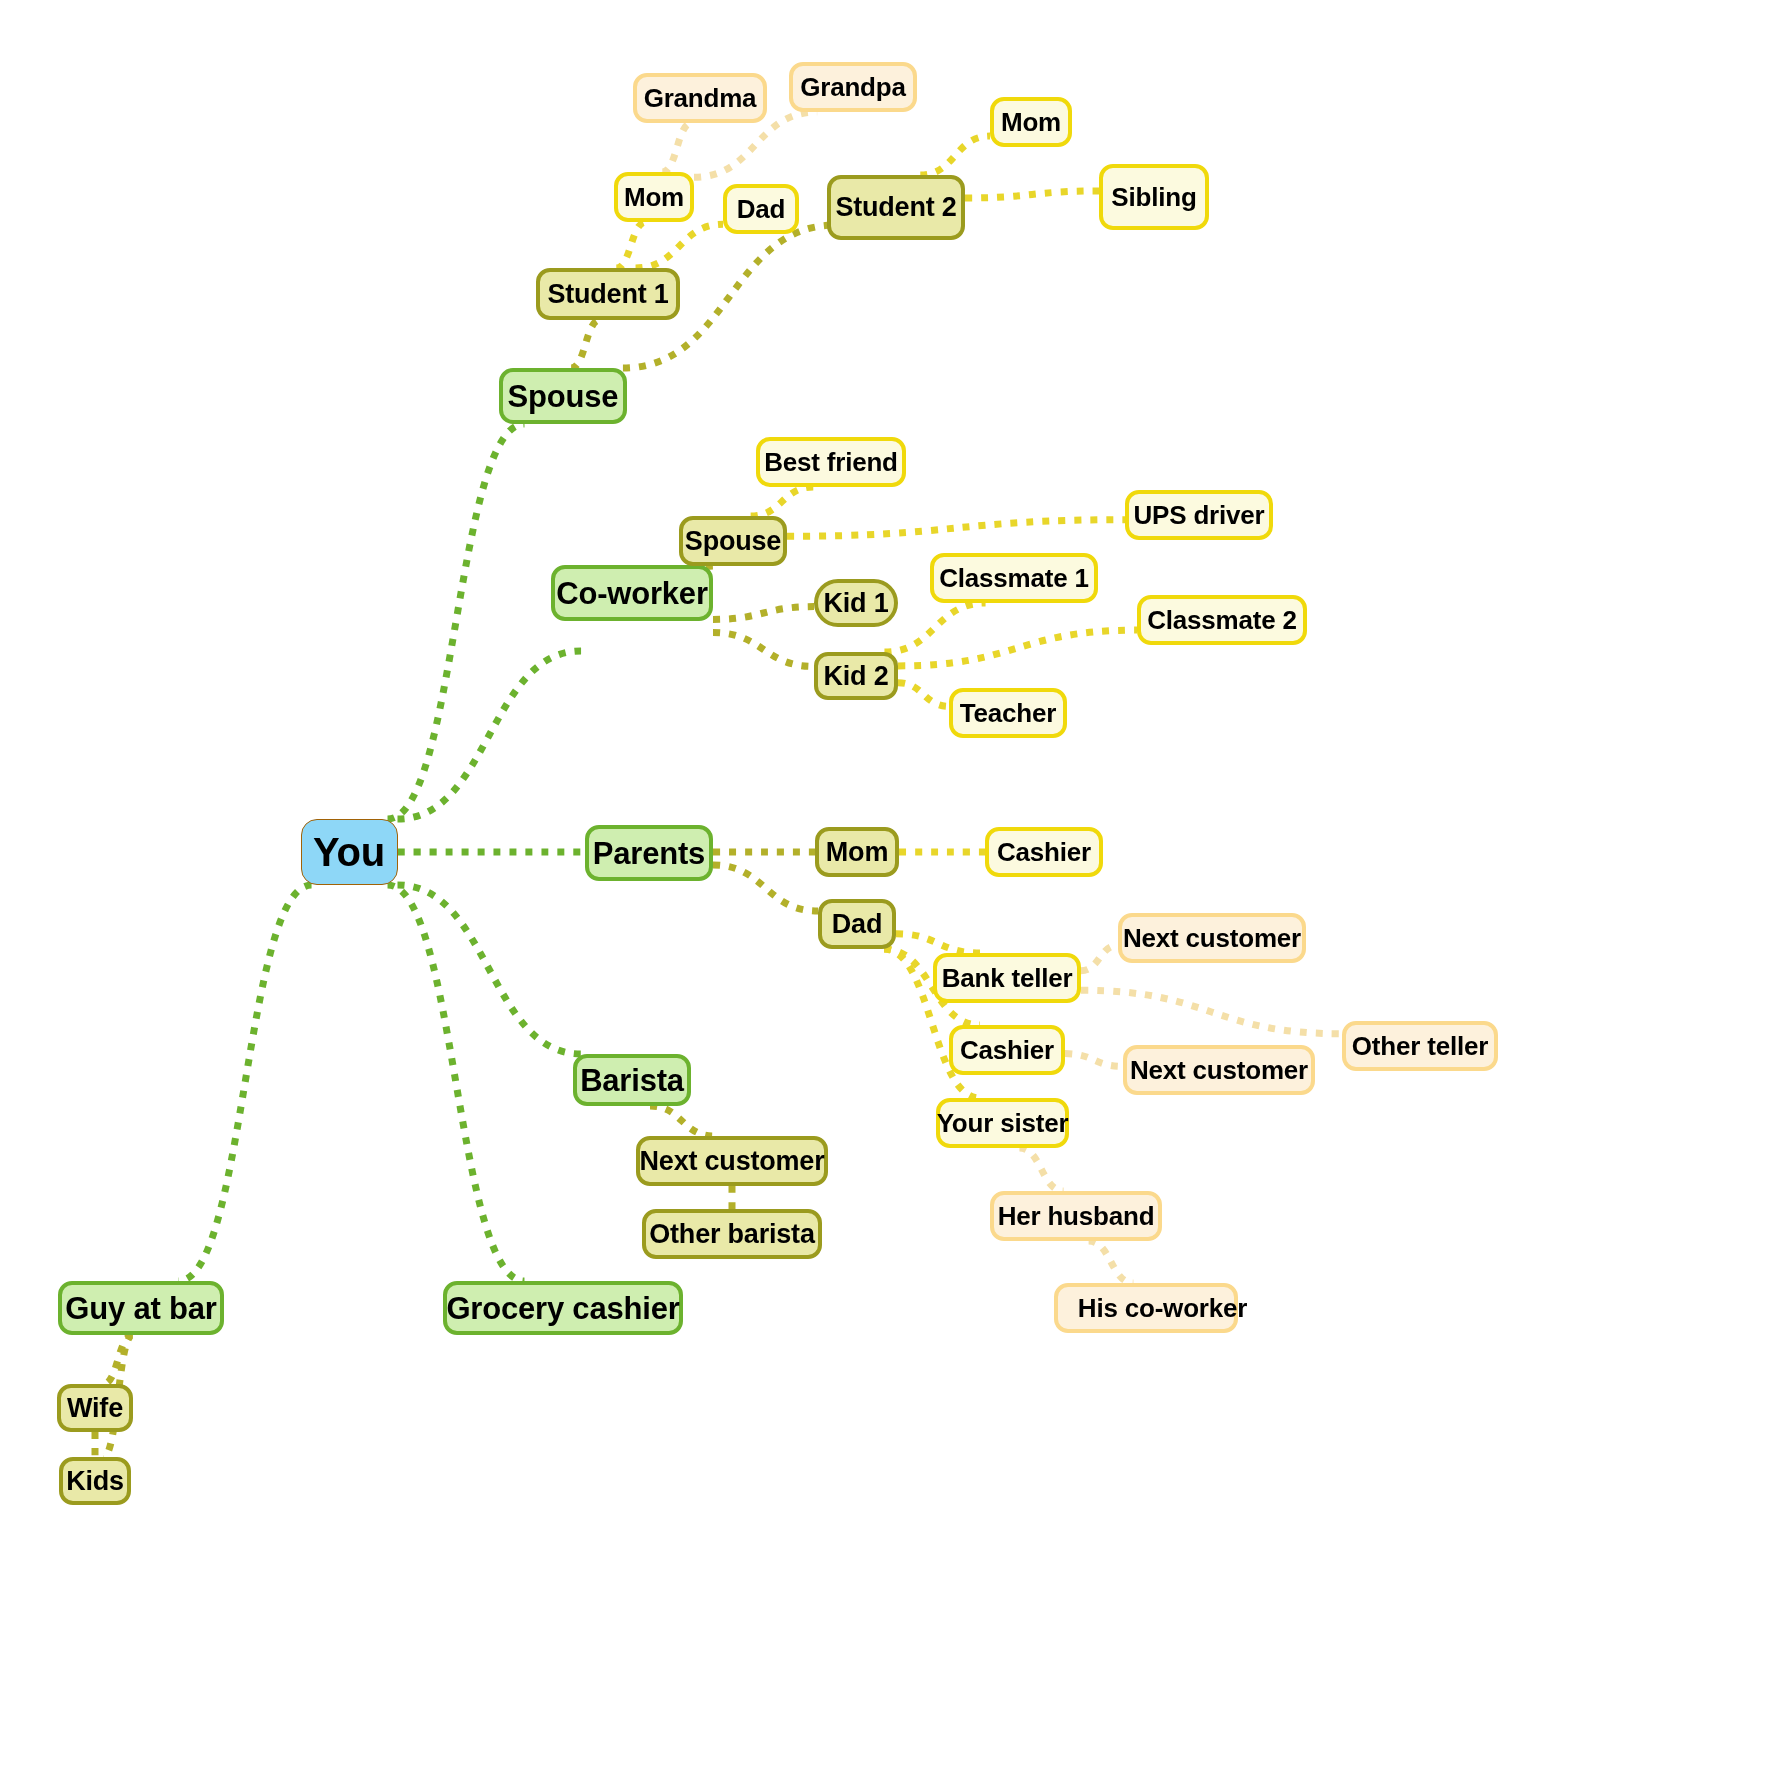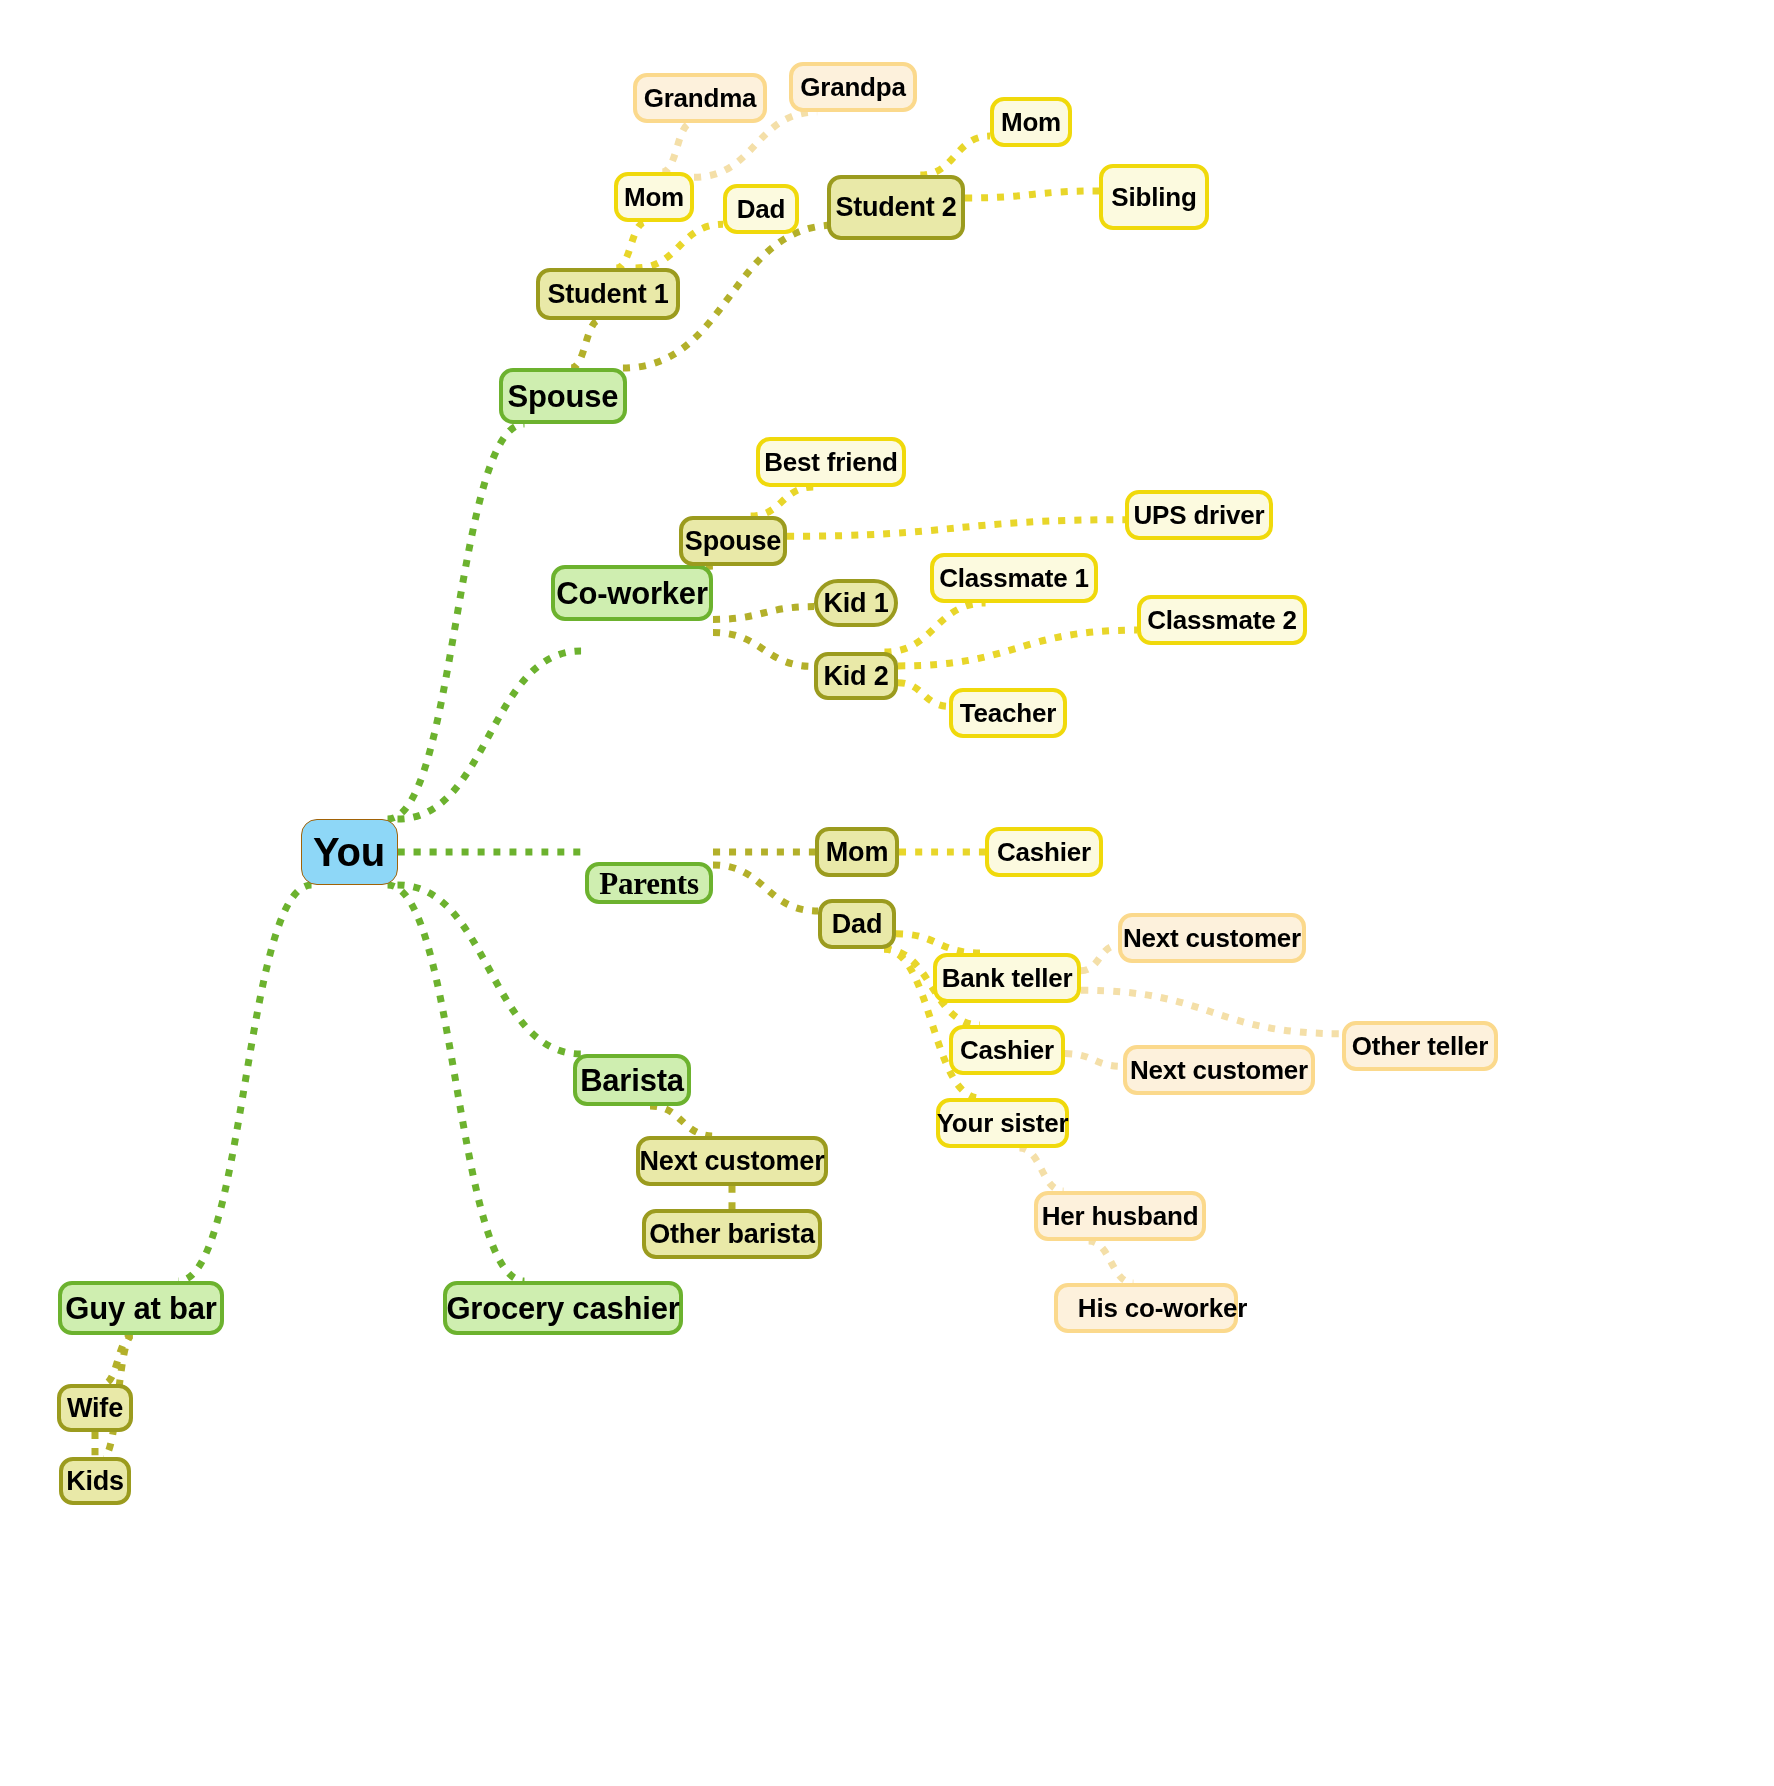--- a/index.html
+++ b/index.html
@@ -96,21 +96,21 @@
   <div id="nodes">
       <div class="node lvl0" style="left: 300.5px; top: 819px; width: 97px; height: 66px;">
         <span>You</span>
       </div>
       <div class="node lvl1" style="left: 499px; top: 368px; width: 128px; height: 56px;">
         <span>Spouse</span>
       </div>
       <div class="node lvl1" style="left: 551px; top: 565px; width: 162px; height: 56px;">
         <span>Co-worker</span>
       </div>
-      <div class="node lvl1" style="left: 585px; top: 862px; width: 128px; height: 42px; font-family: Liberation Serif, serif;">
+      <div class="node lvl1" style="left: 585px; top: 825px; width: 128px; height: 56px;">
         <span>Parents</span>
       </div>
       <div class="node lvl1" style="left: 573px; top: 1054px; width: 118px; height: 52px;">
         <span>Barista</span>
       </div>
       <div class="node lvl1" style="left: 443px; top: 1281px; width: 240px; height: 54px;">
         <span>Grocery cashier</span>
       </div>
       <div class="node lvl1" style="left: 58px; top: 1281px; width: 166px; height: 54px;">
         <span>Guy at bar</span>
@@ -195,20 +195,20 @@
       </div>
       <div class="node lvl4" style="left: 1118px; top: 913px; width: 188px; height: 50px;">
         <span>Next customer</span>
       </div>
       <div class="node lvl4" style="left: 1123px; top: 1045px; width: 192px; height: 50px;">
         <span>Next customer</span>
       </div>
       <div class="node lvl4" style="left: 1342px; top: 1021px; width: 156px; height: 50px;">
         <span>Other teller</span>
       </div>
-      <div class="node lvl4" style="left: 990px; top: 1191px; width: 172px; height: 50px; margin-left: 44px;">
+      <div class="node lvl4" style="left: 990px; top: 1191px; width: 172px; height: 50px;">
         <span>Her husband</span>
       </div>
       <div class="node lvl4" style="left: 1054px; top: 1283px; width: 184px; height: 50px; padding-left: 33px;">
         <span>His co-worker</span>
       </div>
     </div>
 </div>
 
 </body></html>

